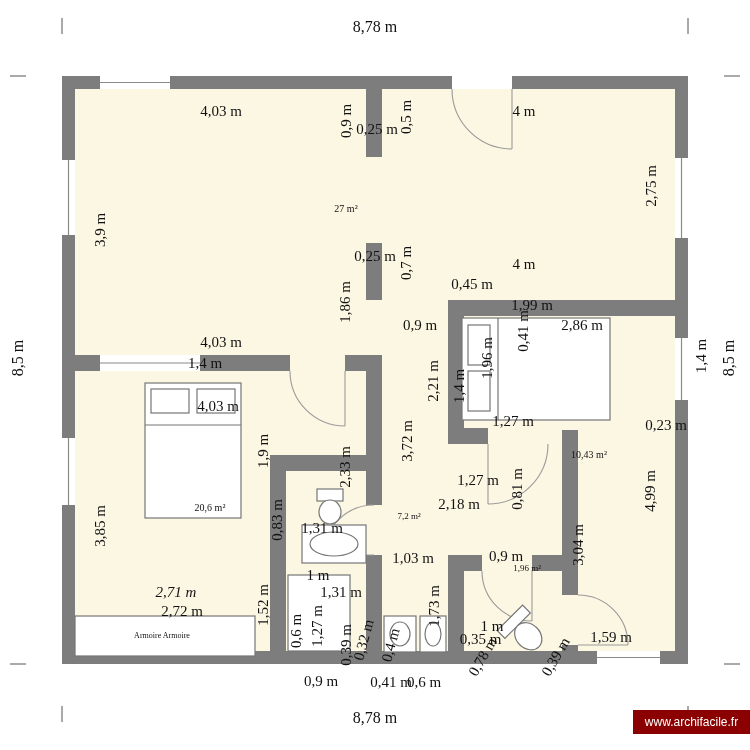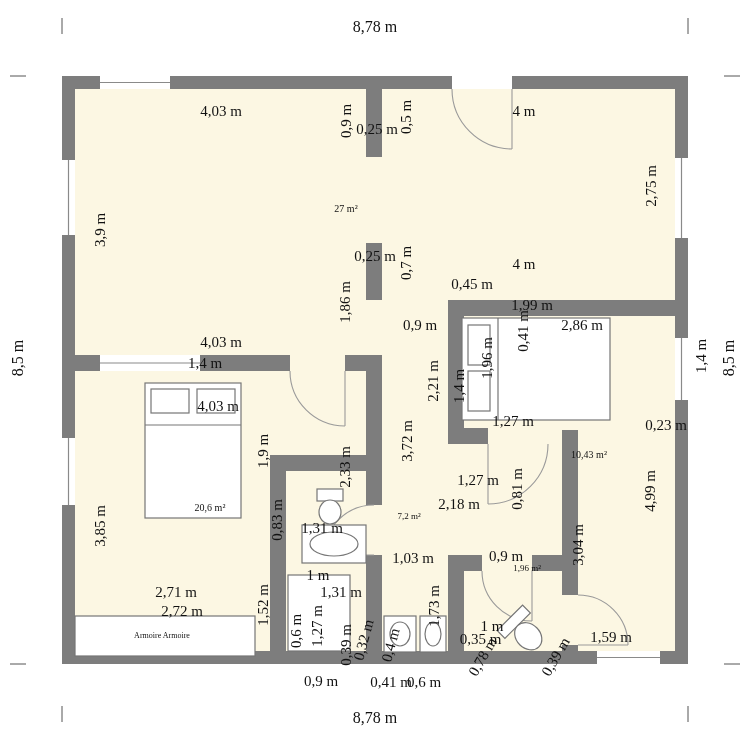--- a/index.html
+++ b/index.html
@@ -220,35 +220,38 @@
       <div class="lbl" style="left: 100px; top: 526px; font-size: 15px; transform: translate(-50%, -50%) rotate(-90deg); color: rgb(17, 17, 17);">3,85 m</div>
       <div class="lbl" style="left: 210px; top: 508px; font-size: 10px; transform: translate(-50%, -50%) rotate(0deg); color: rgb(17, 17, 17);">20,6 m²</div>
       <div class="lbl" style="left: 409px; top: 516px; font-size: 9px; transform: translate(-50%, -50%) rotate(0deg); color: rgb(17, 17, 17);">7,2 m²</div>
       <div class="lbl" style="left: 277px; top: 520px; font-size: 15px; transform: translate(-50%, -50%) rotate(-90deg); color: rgb(17, 17, 17);">0,83 m</div>
       <div class="lbl" style="left: 322px; top: 528px; font-size: 15px; transform: translate(-50%, -50%) rotate(0deg); color: rgb(17, 17, 17);">1,31 m</div>
       <div class="lbl" style="left: 578px; top: 545px; font-size: 15px; transform: translate(-50%, -50%) rotate(-90deg); color: rgb(17, 17, 17);">3,04 m</div>
       <div class="lbl" style="left: 413px; top: 558px; font-size: 15px; transform: translate(-50%, -50%) rotate(0deg); color: rgb(17, 17, 17);">1,03 m</div>
       <div class="lbl" style="left: 506px; top: 556px; font-size: 15px; transform: translate(-50%, -50%) rotate(0deg); color: rgb(17, 17, 17);">0,9 m</div>
       <div class="lbl" style="left: 318px; top: 575px; font-size: 15px; transform: translate(-50%, -50%) rotate(0deg); color: rgb(17, 17, 17);">1 m</div>
       <div class="lbl" style="left: 341px; top: 592px; font-size: 15px; transform: translate(-50%, -50%) rotate(0deg); color: rgb(17, 17, 17);">1,31 m</div>
-      <div class="lbl" style="left: 176px; top: 592px; font-size: 15px; transform: translate(-50%, -50%) rotate(0deg); color: rgb(17, 17, 17);">2,71 m</div>
+      <div class="lbl" style="left: 176px; top: 592px; font-size: 15px; transform: translate(-50%, -50%) rotate(0deg); color: rgb(17, 17, 17); font-style: italic;">2,71 m</div>
       <div class="lbl" style="left: 263px; top: 605px; font-size: 15px; transform: translate(-50%, -50%) rotate(-90deg); color: rgb(17, 17, 17);">1,52 m</div>
       <div class="lbl" style="left: 434px; top: 606px; font-size: 15px; transform: translate(-50%, -50%) rotate(-90deg); color: rgb(17, 17, 17);">1,73 m</div>
       <div class="lbl" style="left: 470px; top: 639px; font-size: 15px; transform: translate(-50%, -50%) rotate(0deg); color: rgb(17, 17, 17); padding-left: 21px;">0,35 m</div>
       <div class="lbl" style="left: 527px; top: 568px; font-size: 9px; transform: translate(-50%, -50%) rotate(0deg); color: rgb(17, 17, 17);">1,96 m²</div>
       <div class="lbl" style="left: 611px; top: 637px; font-size: 15px; transform: translate(-50%, -50%) rotate(0deg); color: rgb(17, 17, 17);">1,59 m</div>
       <div class="lbl" style="left: 162px; top: 636px; font-size: 8px; transform: translate(-50%, -50%) rotate(0deg); color: rgb(17, 17, 17);">Armoire Armoire</div>
       <div class="lbl" style="left: 182px; top: 611px; font-size: 15px; transform: translate(-50%, -50%) rotate(0deg); color: rgb(17, 17, 17);">2,72 m</div>
       <div class="lbl" style="left: 296px; top: 631px; font-size: 15px; transform: translate(-50%, -50%) rotate(-90deg); color: rgb(17, 17, 17);">0,6 m</div>
       <div class="lbl" style="left: 317px; top: 626px; font-size: 15px; transform: translate(-50%, -50%) rotate(-90deg); color: rgb(17, 17, 17);">1,27 m</div>
       <div class="lbl" style="left: 346px; top: 645px; font-size: 15px; transform: translate(-50%, -50%) rotate(-90deg); color: rgb(17, 17, 17);">0,39 m</div>
       <div class="lbl" style="left: 364px; top: 640px; font-size: 15px; transform: translate(-50%, -50%) rotate(-75deg); color: rgb(17, 17, 17);">0,32 m</div>
       <div class="lbl" style="left: 391px; top: 645px; font-size: 15px; transform: translate(-50%, -50%) rotate(-75deg); color: rgb(17, 17, 17);">0,4 m</div>
       <div class="lbl" style="left: 492px; top: 626px; font-size: 15px; transform: translate(-50%, -50%) rotate(0deg); color: rgb(17, 17, 17);">1 m</div>
       <div class="lbl" style="left: 483px; top: 657px; font-size: 15px; transform: translate(-50%, -50%) rotate(-60deg); color: rgb(17, 17, 17);">0,78 m</div>
       <div class="lbl" style="left: 556px; top: 657px; font-size: 15px; transform: translate(-50%, -50%) rotate(-60deg); color: rgb(17, 17, 17);">0,39 m</div>
       <div class="lbl" style="left: 321px; top: 681px; font-size: 15px; transform: translate(-50%, -50%) rotate(0deg); color: rgb(17, 17, 17);">0,9 m</div>
       <div class="lbl" style="left: 391px; top: 682px; font-size: 15px; transform: translate(-50%, -50%) rotate(0deg); color: rgb(17, 17, 17);">0,41 m</div>
       <div class="lbl" style="left: 424px; top: 682px; font-size: 15px; transform: translate(-50%, -50%) rotate(0deg); color: rgb(17, 17, 17);">0,6 m</div>
     </div>
 
-
+<div class="watermark">
+  <span>www.archifacile.fr</span>
 </div>
 
+</div>
+
 </body></html>

